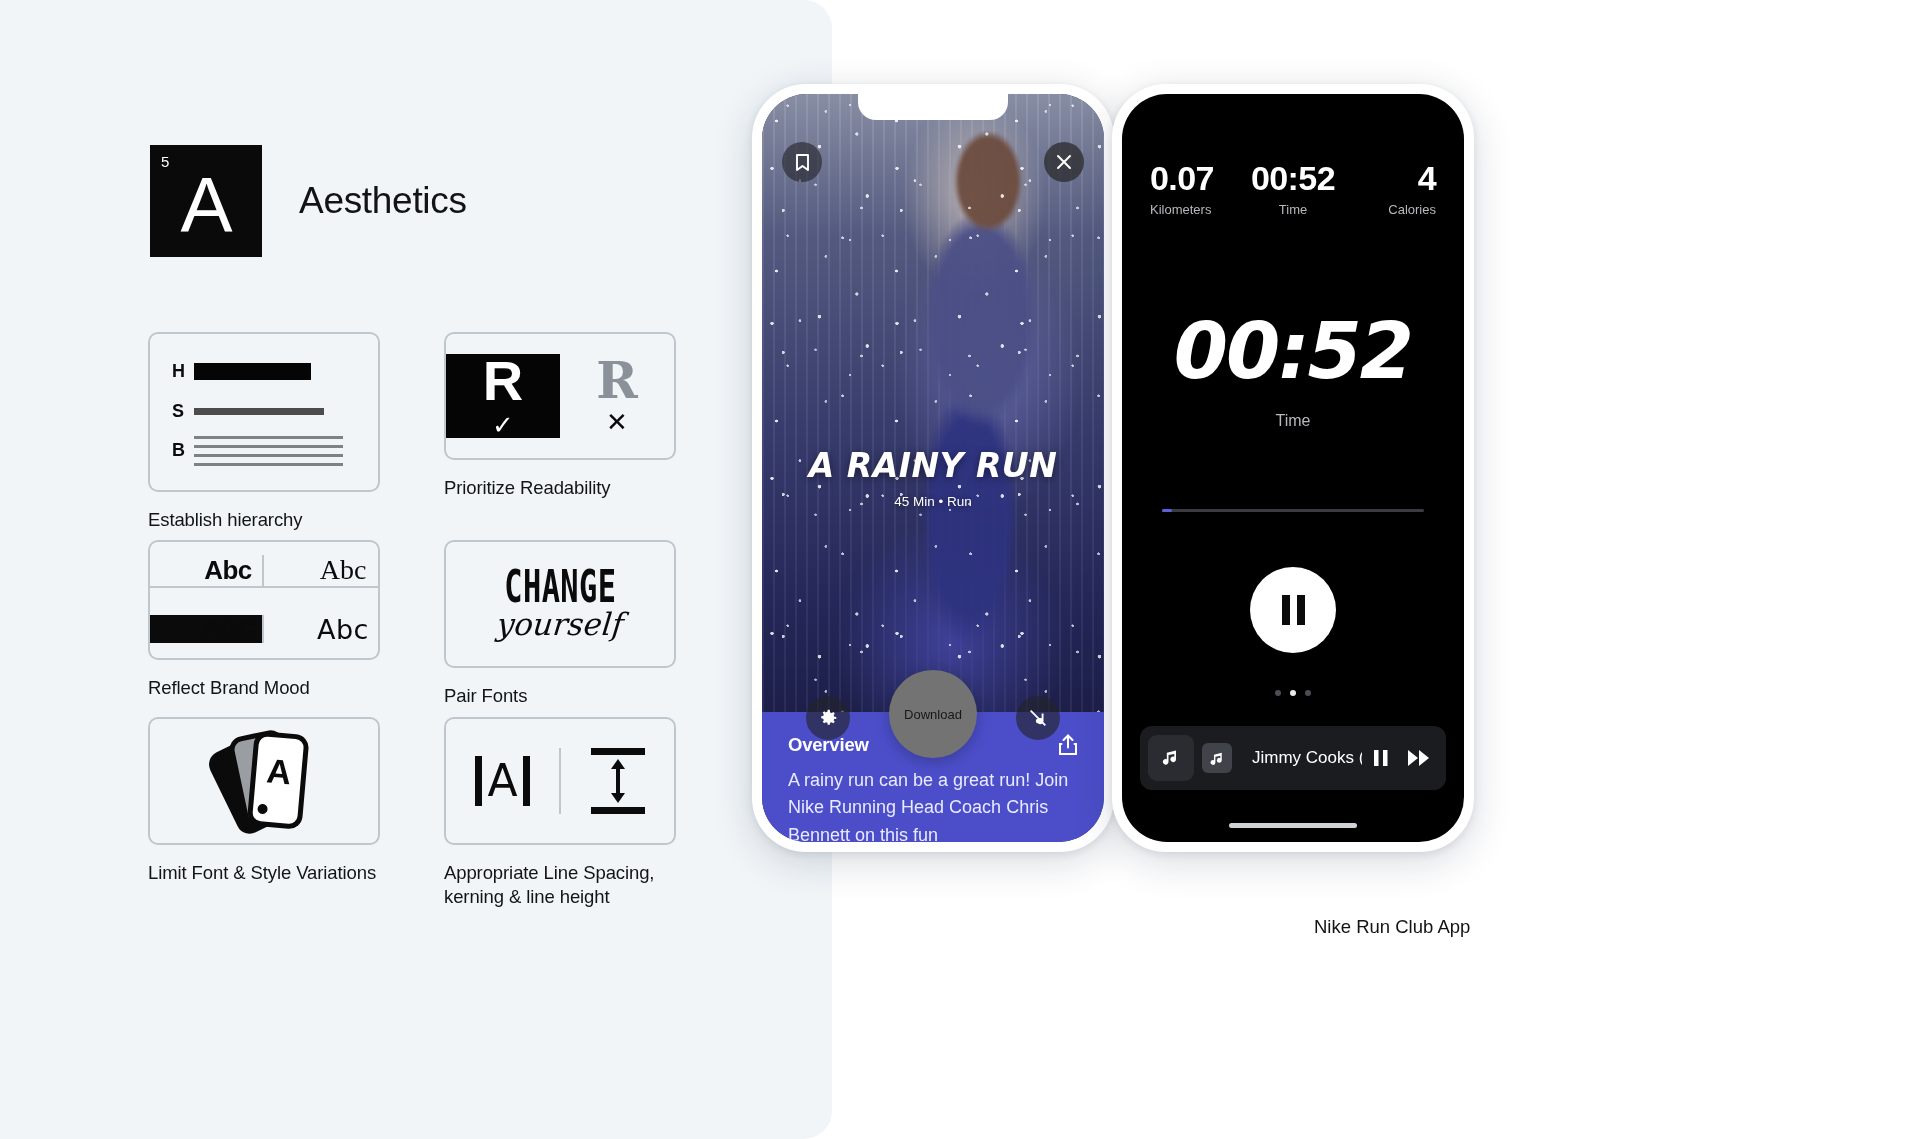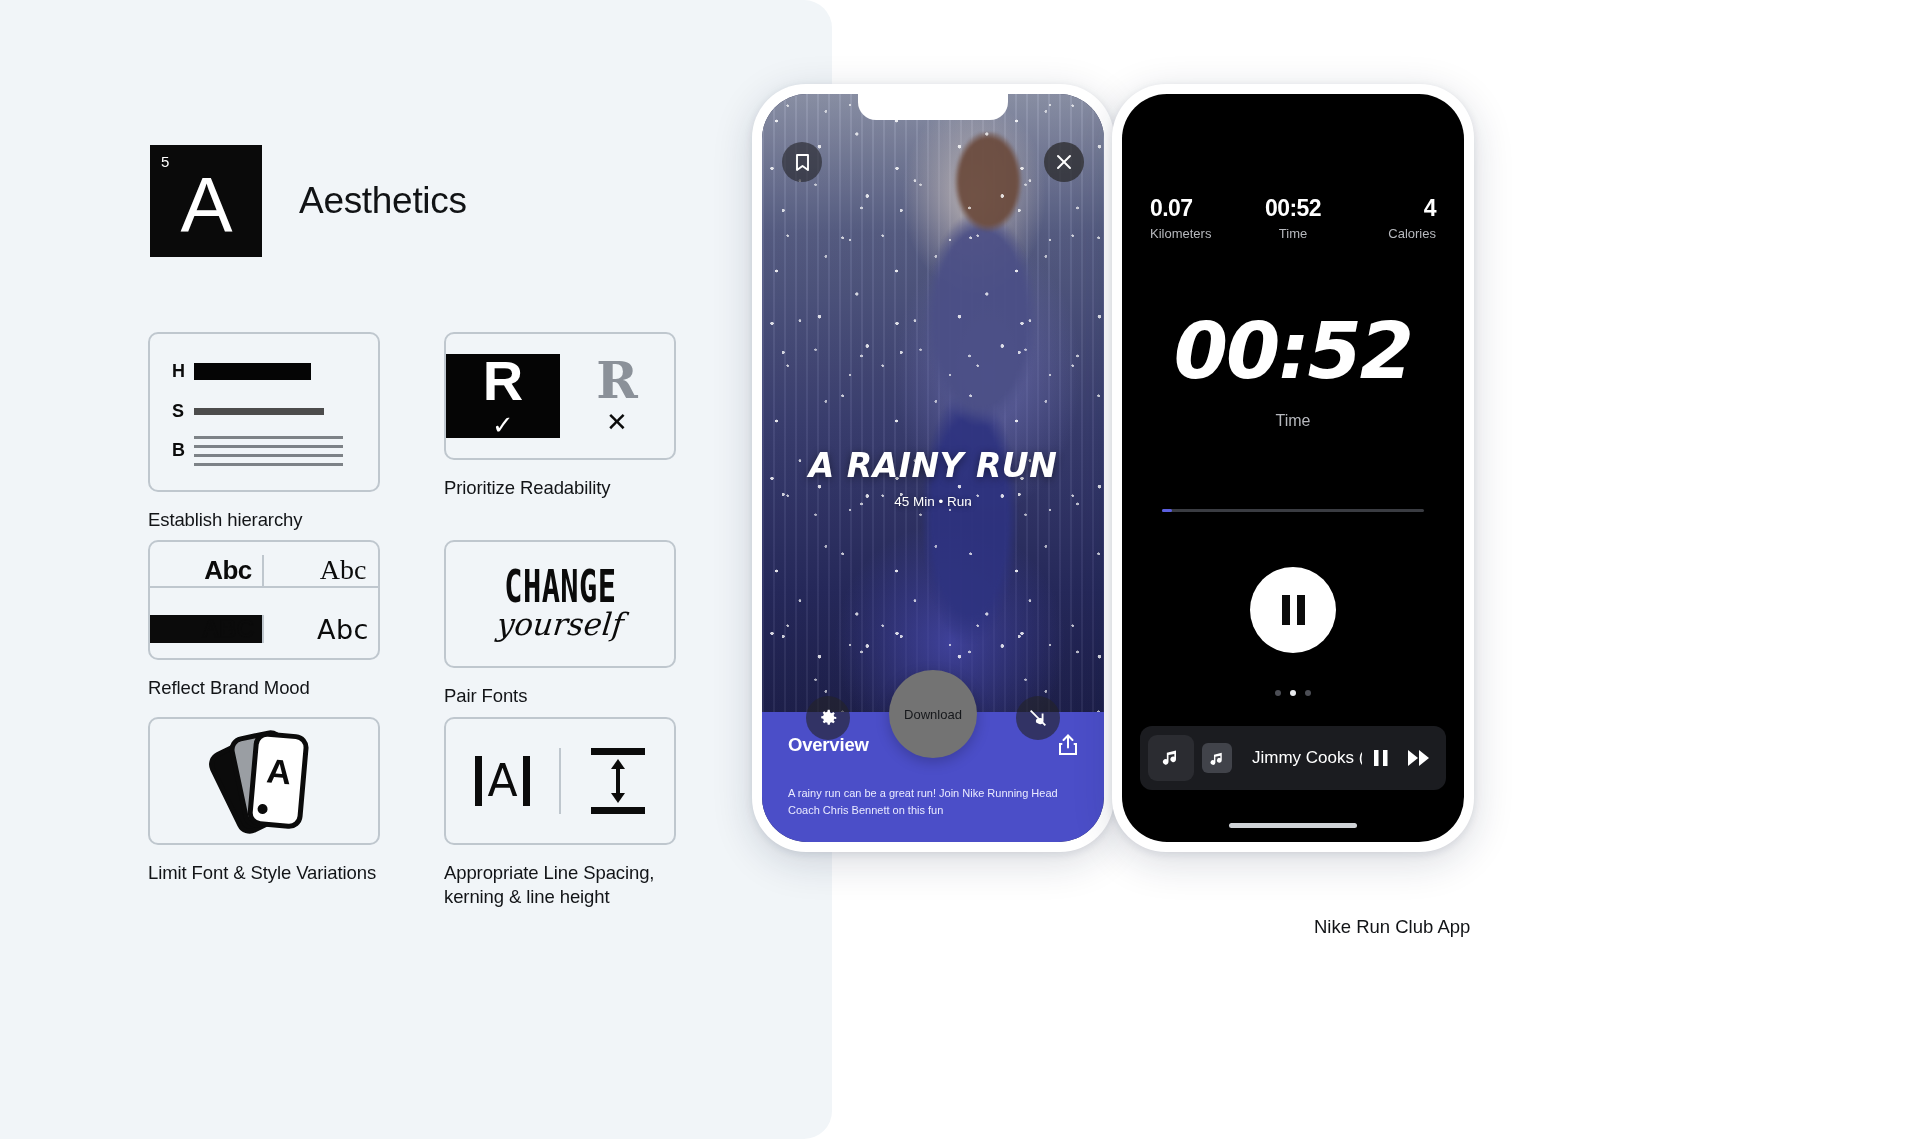--- a/index.html
+++ b/index.html
@@ -232,26 +232,26 @@
     display: flex; align-items: center; justify-content: center;
     font-size: 13px; z-index: 14;
     box-shadow: 0 4px 14px rgba(0,0,0,.22);
   }
   .overview {
     position: absolute; left: 0; right: 0; bottom: 0; height: 130px;
     background: #4b4ec8; color: #ffffff; padding: 22px 26px 0 26px;
   }
   .ov-head { display: flex; align-items: center; justify-content: space-between; }
   .ov-title { font-size: 18.5px; font-weight: 700; letter-spacing: -0.2px; }
-  .ov-body { margin-top: 29px; font-size: 11px; line-height: 1.52; color: #e9eaff; }
+  .ov-body { margin-top: 11px; font-size: 18px; line-height: 1.52; color: #e9eaff; }
   
   .s2 { background: #000000; color: #ffffff; }
   .stats { position: absolute; left: 0; right: 0; top: 66px; display: flex; }
   .stat { flex: 1; text-align: center; }
-  .stat .v { font-size: 23px; font-weight: 700; letter-spacing: -0.6px; line-height: 1.1; margin-top: 36px; }
+  .stat .v { font-size: 34px; font-weight: 700; letter-spacing: -0.6px; line-height: 1.1; }
   .stat .k { font-size: 13px; color: #b6b8bd; margin-top: 5px; }
   .stat.left { text-align: left; padding-left: 28px; }
   .stat.right { text-align: right; padding-right: 28px; }
   .bigtime {
     position: absolute; left: 0; right: 0; top: 218px; text-align: center;
     font-family: "DejaVu Sans", sans-serif;
     font-weight: 700; font-style: italic;
     font-size: 78px; letter-spacing: -2px; line-height: 1;
   }
   .bigtime-label {

